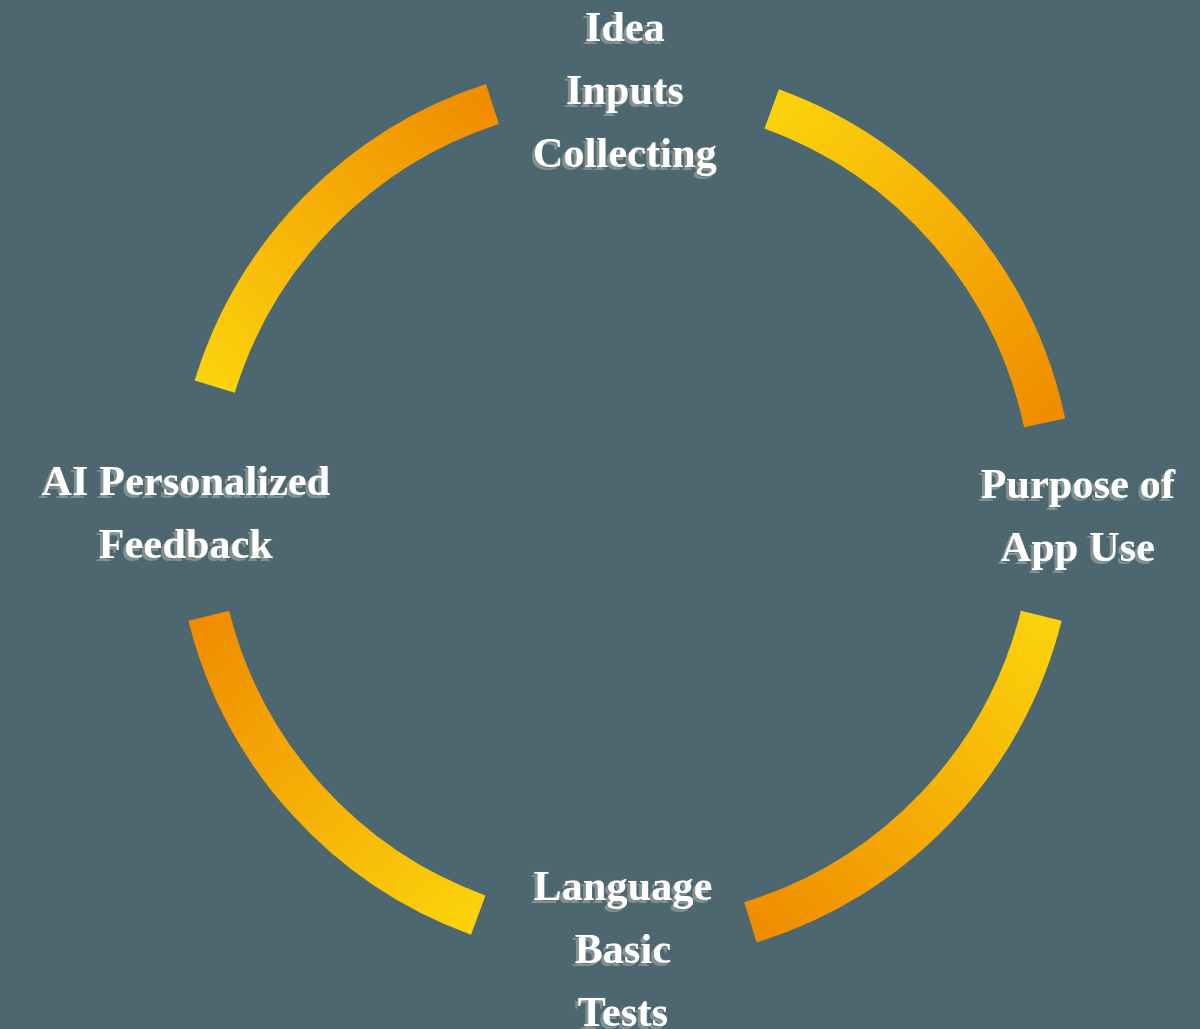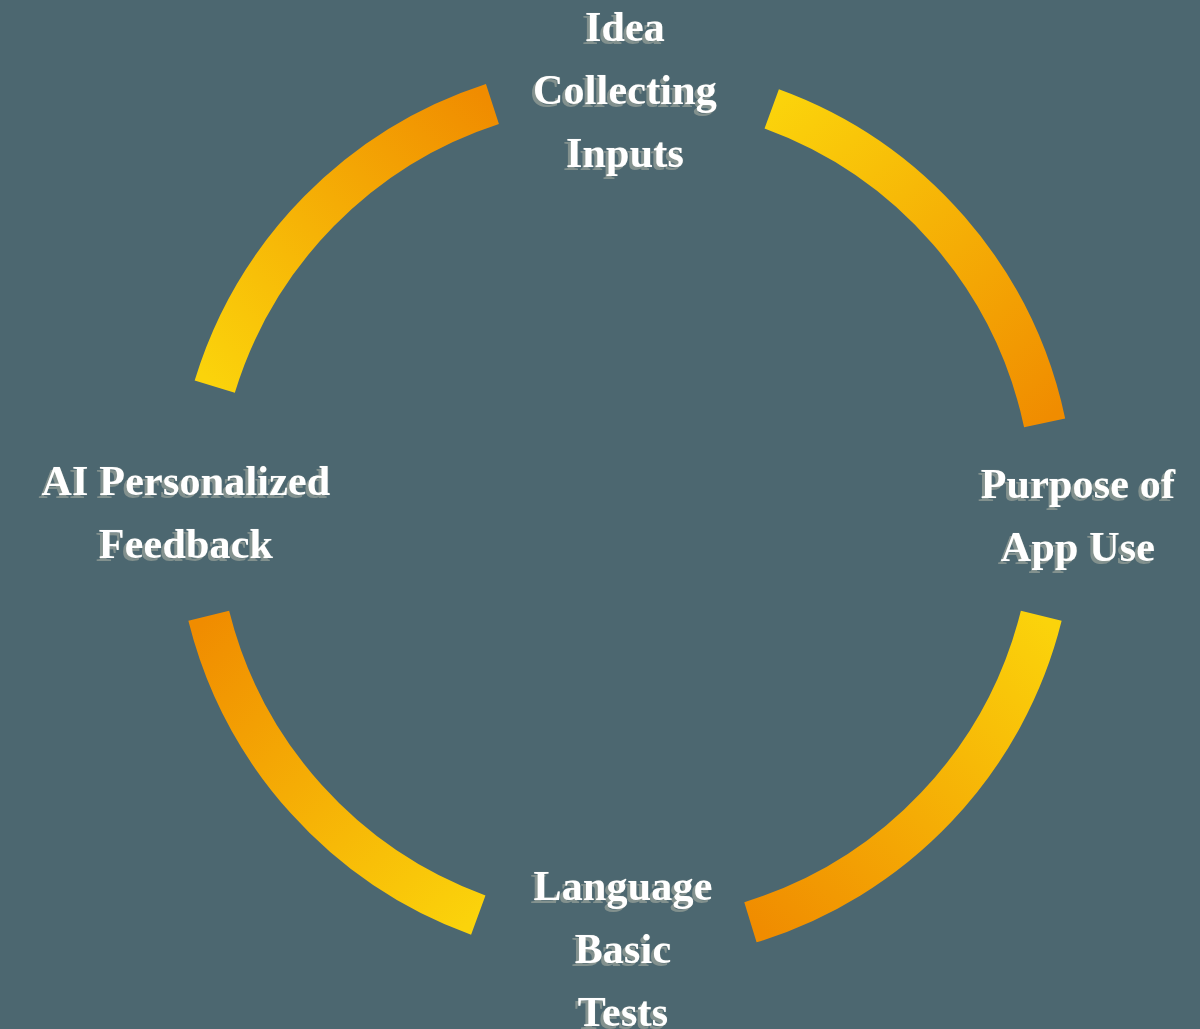--- a/index.html
+++ b/index.html
@@ -62,22 +62,22 @@
         </linearGradient>
       </defs>
       <path d="M 214.74525969185783 386.5725386739459 A 429 429 0 0 1 492.4317094131475 103.99675450937912" fill="none" stroke="url(#arc-grad-0)" stroke-width="42" stroke-linecap="butt"></path>
       <path d="M 771.7266414867119 108.87186568284528 A 429 429 0 0 1 1044.6253207148025 422.8058846391812" fill="none" stroke="url(#arc-grad-1)" stroke-width="42" stroke-linecap="butt"></path>
       <path d="M 1041.2568665724025 615.7844932122575 A 429 429 0 0 1 750.4274613260542 922.2547403081421" fill="none" stroke="url(#arc-grad-2)" stroke-width="42" stroke-linecap="butt"></path>
       <path d="M 478.27335851328814 915.1281343171547 A 429 429 0 0 1 208.7431334275975 615.7844932122575" fill="none" stroke="url(#arc-grad-3)" stroke-width="42" stroke-linecap="butt"></path>
     </svg>
 
   <div class="label label-top" style="color: rgb(255, 255, 255);">
     <span>Idea</span>
+    <span>Inputs</span>
     <span>Collecting</span>
-    <span>Inputs</span>
   </div>
 
   <div class="label label-right" style="color: rgb(255, 255, 255);">
     <span>Purpose of</span>
     <span>App Use</span>
   </div>
 
   <div class="label label-bottom" style="color: rgb(255, 255, 255);">
     <span>Language</span>
     <span>Basic</span>

